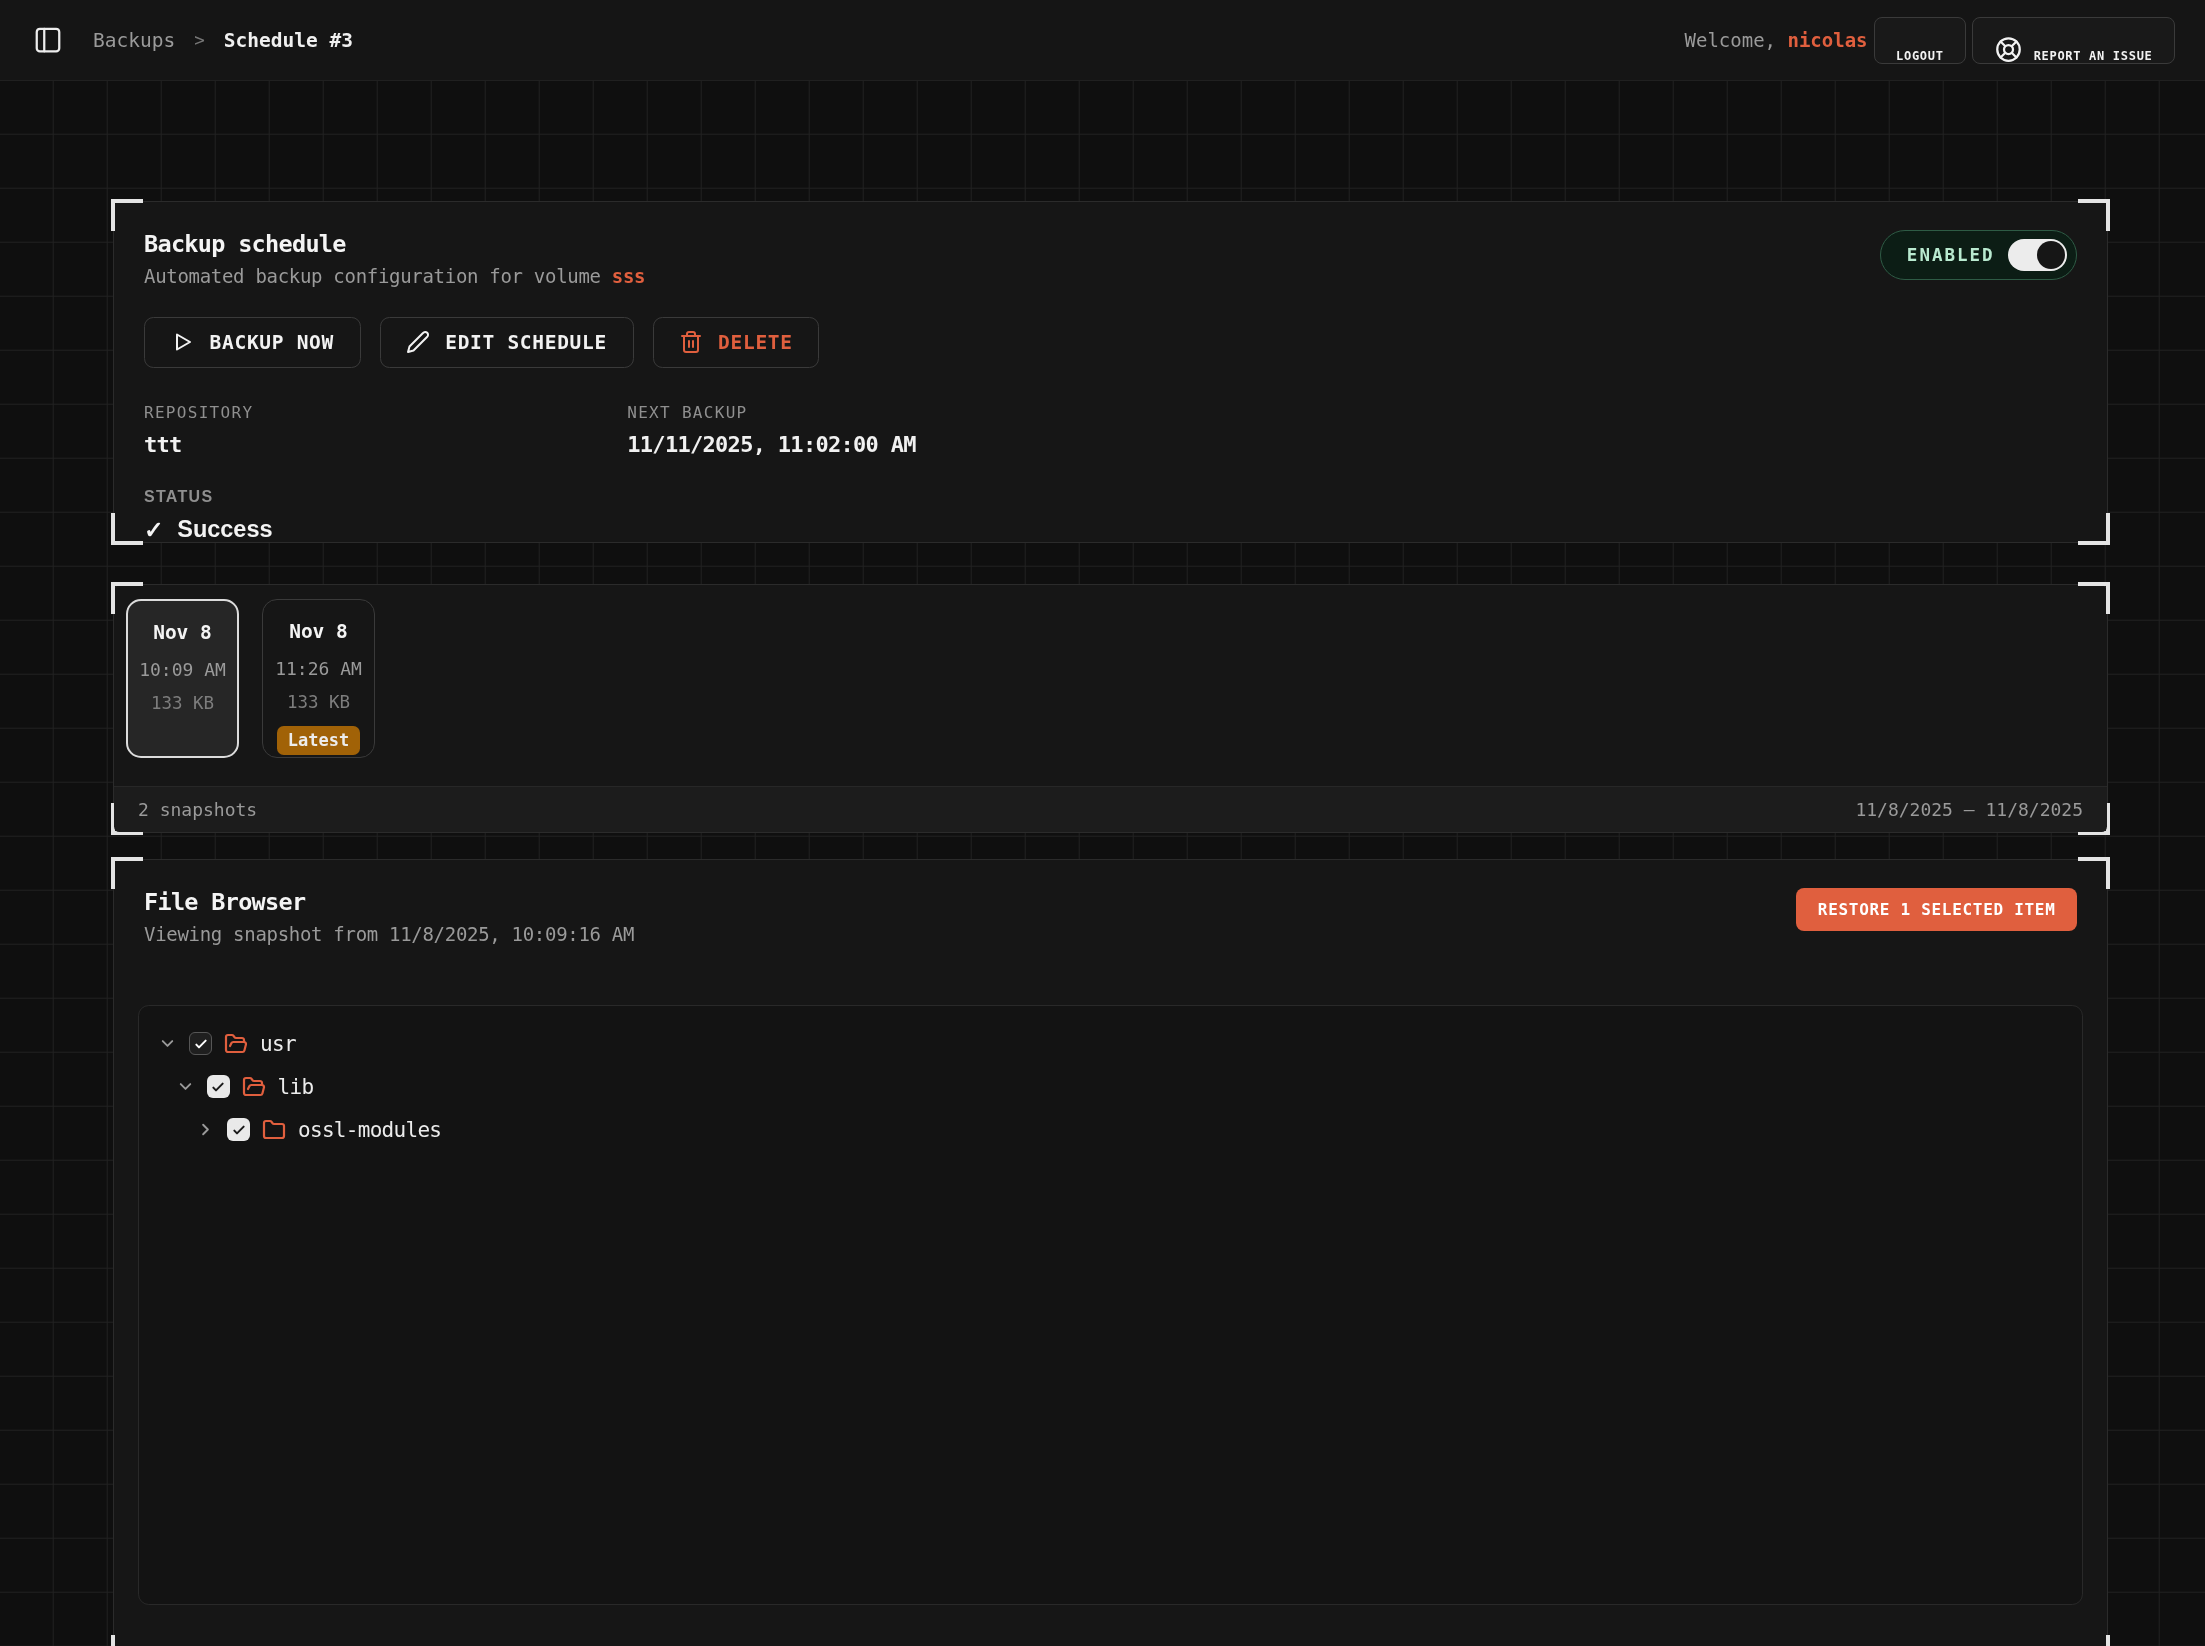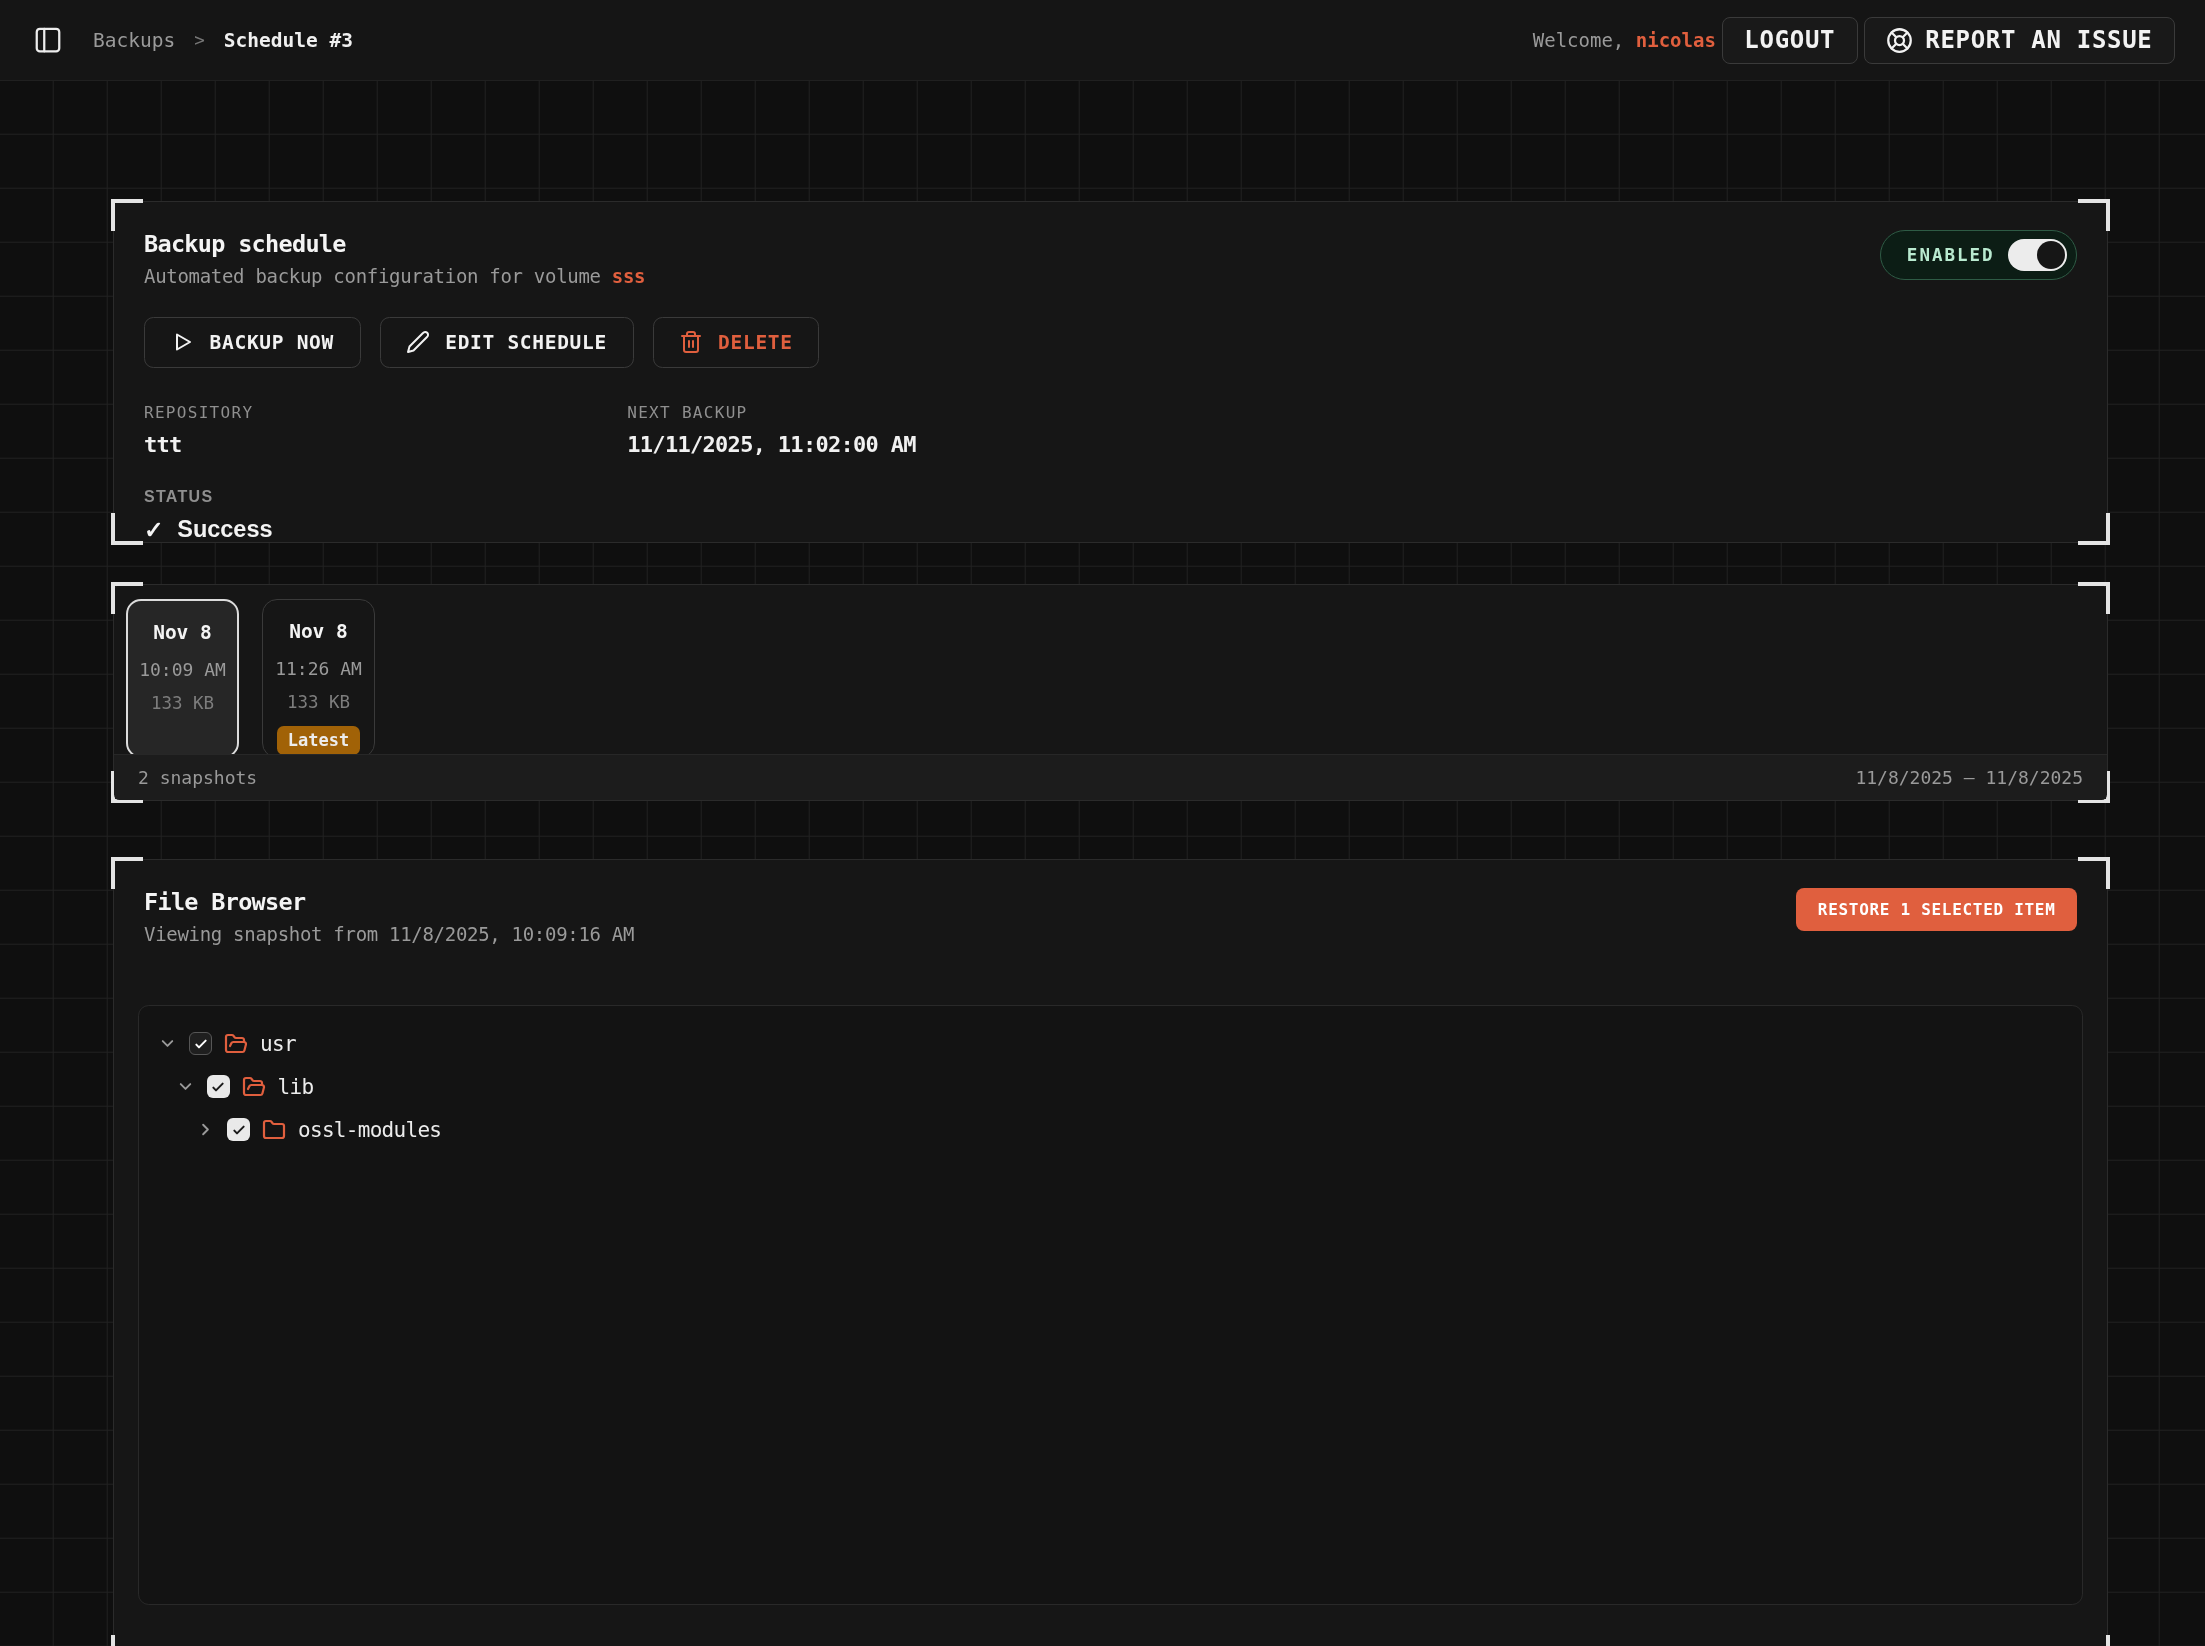--- a/index.html
+++ b/index.html
@@ -13,24 +13,24 @@
   .topbar-left { display:flex; align-items:center; gap:28px; }
   .icon-btn { width:35px; height:35px; display:flex; align-items:center; justify-content:center;
               background:none; border:none; color:#ededed; cursor:pointer; }
   .breadcrumb { display:flex; align-items:center; gap:19px; font-size:19.5px; }
   .crumb-muted { color:#9a9a9a; }
   .crumb-sep { color:#777; font-size:17.5px; }
   .crumb-current { color:#f0f0f0; font-weight:bold; }
   .topbar-right { display:flex; align-items:center; gap:6px; }
   .welcome { font-size:19px; color:#9a9a9a; }
   .welcome .user { color:#e05f3e; font-weight:bold; }
-  .hdr-btn { display:flex; align-items:center; gap:12px; height:47px; padding:0 21.5px;
+  .hdr-btn { display:flex; align-items:flex-end; gap:12px; height:47px; padding:0 21.5px;
              background:rgba(255,255,255,0.02); border:1.3px solid #3a3a3a; border-radius:8px;
              color:#f2f2f2; font-family:"DejaVu Sans Mono", monospace;
-             font-size:24px; font-weight:bold; letter-spacing:0.7px; cursor:pointer; }
+             font-size:12px; font-weight:bold; letter-spacing:0.7px; cursor:pointer; }
 
   
   .main { position:relative; height:1566px; background-color:#0f0f0f;
     background-image:
       linear-gradient(to right, #212121 1.3px, transparent 1.3px),
       linear-gradient(to bottom, #212121 1.3px, transparent 1.3px);
     background-size:54px 54px; background-position:-1.3px -1.3px; }
 
   .panel { position:absolute; background:#161616; border:1.3px solid #2b2b2b; border-radius:5.4px; }
   .bracket { position:absolute; width:32px; height:32px; pointer-events:none; }
@@ -62,21 +62,21 @@
 
   .fields { display:grid; grid-template-columns:repeat(4,1fr); margin-top:35px; }
   .field-label { font-size:16px; color:#8f8f8f; letter-spacing:1.3px; }
   .field-value { margin-top:10.8px; font-size:22px; font-weight:bold; color:#f1f1f1; letter-spacing:-0.7px; }
   .status-block { margin-top:31px; font-family:"Liberation Sans", sans-serif; }
   .status-label { font-size:16px; color:#8f8f8f; letter-spacing:1.3px; font-weight:bold; }
   .status-value { margin-top:9.4px; display:flex; align-items:center; gap:13.5px;
                   font-size:23.5px; font-weight:bold; color:#f4f4f4; }
 
   
-  #snapshots-panel { left:113px; top:503px; width:1995px; height:217px;border-radius:8px; }
+  #snapshots-panel { left:113px; top:503px; width:1995px; height:249px;border-radius:8px; }
   .cards { display:flex; gap:23px; padding:13.5px 12px; }
   .snap-card { width:113px; height:159px; border:1.3px solid #3a3a3a; border-radius:15px;
                background:#161616; display:flex; flex-direction:column; align-items:center;
                padding-top:20px; cursor:pointer; }
   .snap-card.selected { border:2px solid #dcdcdc; background:#262626; }
   .snap-date { font-size:19.5px; font-weight:bold; color:#f4f4f4; }
   .snap-time { margin-top:15px; font-size:18px; color:#9a9a9a; }
   .snap-size { margin-top:13.5px; font-size:17.5px; color:#7d7d7d; }
   .snap-badge { margin-top:13.5px; background:#a16207; color:#ececec; font-size:17px;
                 font-weight:bold; padding:4.7px 10.8px; border-radius:6.7px; }

